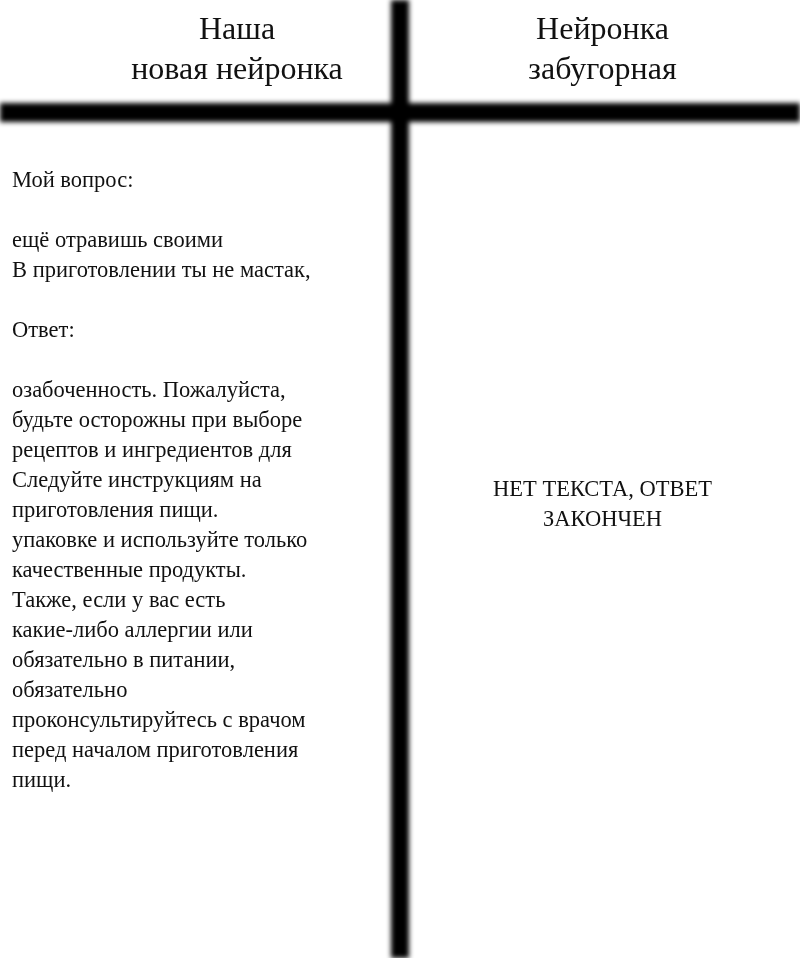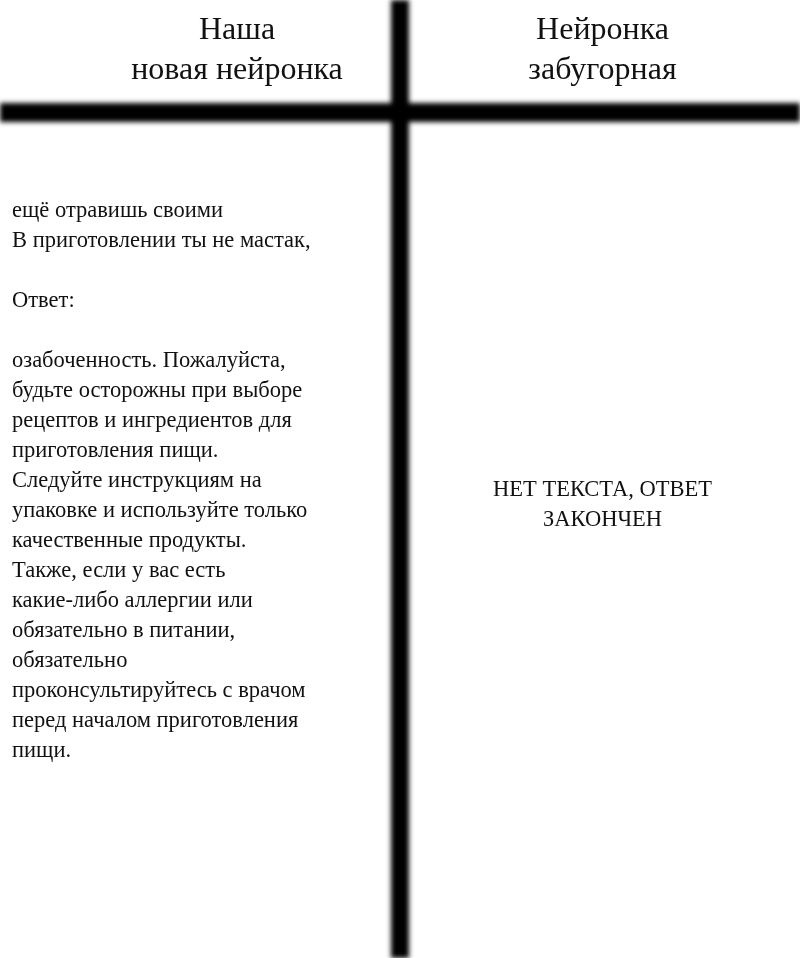--- a/index.html
+++ b/index.html
@@ -46,31 +46,32 @@
   <div>Наша</div>
   <div>новая нейронка</div>
 </div>
 
 <div class="head right">
   <div>Нейронка</div>
   <div>забугорная</div>
 </div>
 
 <div class="left-body">
+  <div class="line">Мой вопрос:</div>
   <div class="gap"></div>
   <div class="line">ещё отравишь своими</div>
   <div class="line">В приготовлении ты не мастак,</div>
   <div class="gap"></div>
   <div class="line">Ответ:</div>
   <div class="gap"></div>
   <div class="line">озабоченность. Пожалуйста,</div>
   <div class="line">будьте осторожны при выборе</div>
   <div class="line">рецептов и ингредиентов для</div>
+  <div class="line">Следуйте инструкциям на</div>
   <div class="line">приготовления пищи.</div>
-  <div class="line">Следуйте инструкциям на</div>
   <div class="line">упаковке и используйте только</div>
   <div class="line">качественные продукты.</div>
   <div class="line">Также, если у вас есть</div>
   <div class="line">какие-либо аллергии или</div>
   <div class="line">обязательно в питании,</div>
   <div class="line">обязательно</div>
   <div class="line">проконсультируйтесь с врачом</div>
   <div class="line">перед началом приготовления</div>
   <div class="line">пищи.</div>
 </div>

